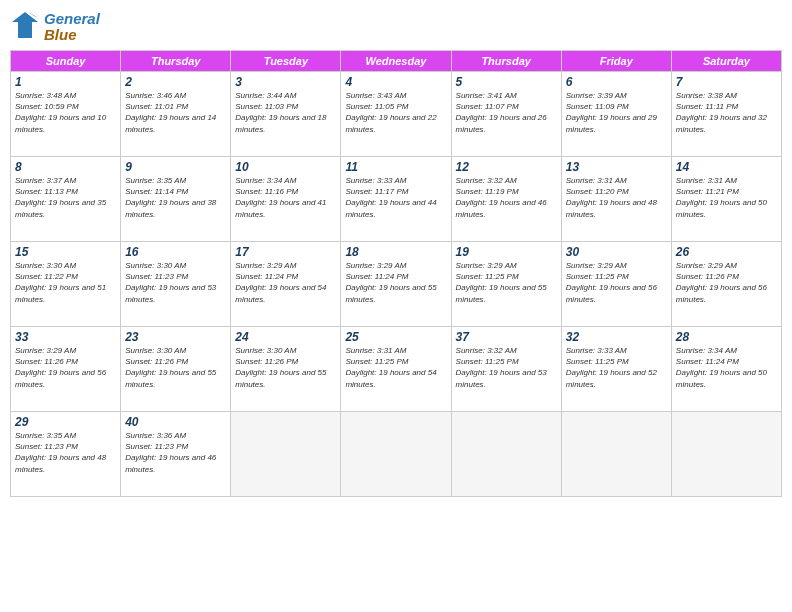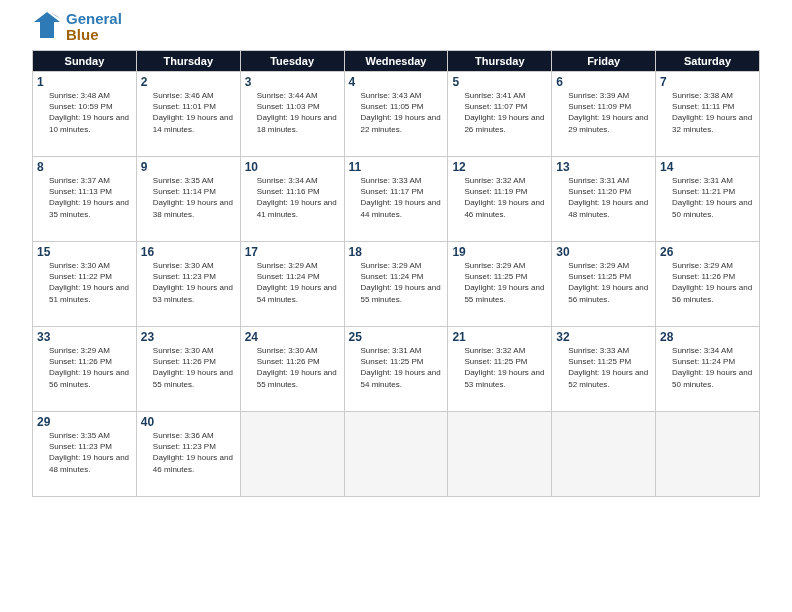--- a/index.html
+++ b/index.html
@@ -6,21 +6,22 @@
     body {
       width: 792px;
       height: 612px;
       font-family: Arial, sans-serif;
       background: #fff;
       overflow: hidden;
     }
     .container {
       width: 792px;
       height: 612px;
-      padding: 10px 32px;
+      padding: 10px 10px;
+      font-style: italic;
     }
     .header {
       display: flex;
       justify-content: space-between;
       align-items: flex-start;
       margin-bottom: 6px;
     }
     .logo {
       display: flex;
       flex-direction: column;
@@ -51,21 +52,21 @@
     .subtitle {
       font-size: 13px;
       color: #444;
     }
     .calendar {
       width: 100%;
       border-collapse: collapse;
       table-layout: fixed;
     }
     .calendar th {
-      background-color: #0f172a;
+      background-color: #d946ef;
       color: white;
       font-size: 11px;
       font-weight: bold;
       text-align: center;
       padding: 4px 2px;
       border: 1px solid #ccc;
     }
     .calendar td {
       border: 1px solid #ccc;
       vertical-align: top;
@@ -82,21 +83,20 @@
       font-size: 12px;
       font-weight: bold;
       color: #1a3a5c;
       display: block;
       margin-bottom: 1px;
     }
     .day-info {
       font-size: 8px;
       color: #333;
       line-height: 1.4;
-      margin-left: 12px;
     }
   </style>
 </head>
 <body>
 
 <div class="container">
   <div class="header">
     <div class="logo">
       <div class="logo-wrapper">
         <div>
@@ -332,21 +332,21 @@
       </td>
           <td>
         <span class="day-number">25</span>
         <div class="day-info">
           Sunrise: 3:31 AM<br>
           Sunset: 11:25 PM<br>
           Daylight: 19 hours and 54 minutes.
         </div>
       </td>
           <td>
-        <span class="day-number">21</span>
+        <span class="day-number">37</span>
         <div class="day-info">
           Sunrise: 3:32 AM<br>
           Sunset: 11:25 PM<br>
           Daylight: 19 hours and 53 minutes.
         </div>
       </td>
           <td>
         <span class="day-number">32</span>
         <div class="day-info">
           Sunrise: 3:33 AM<br>

